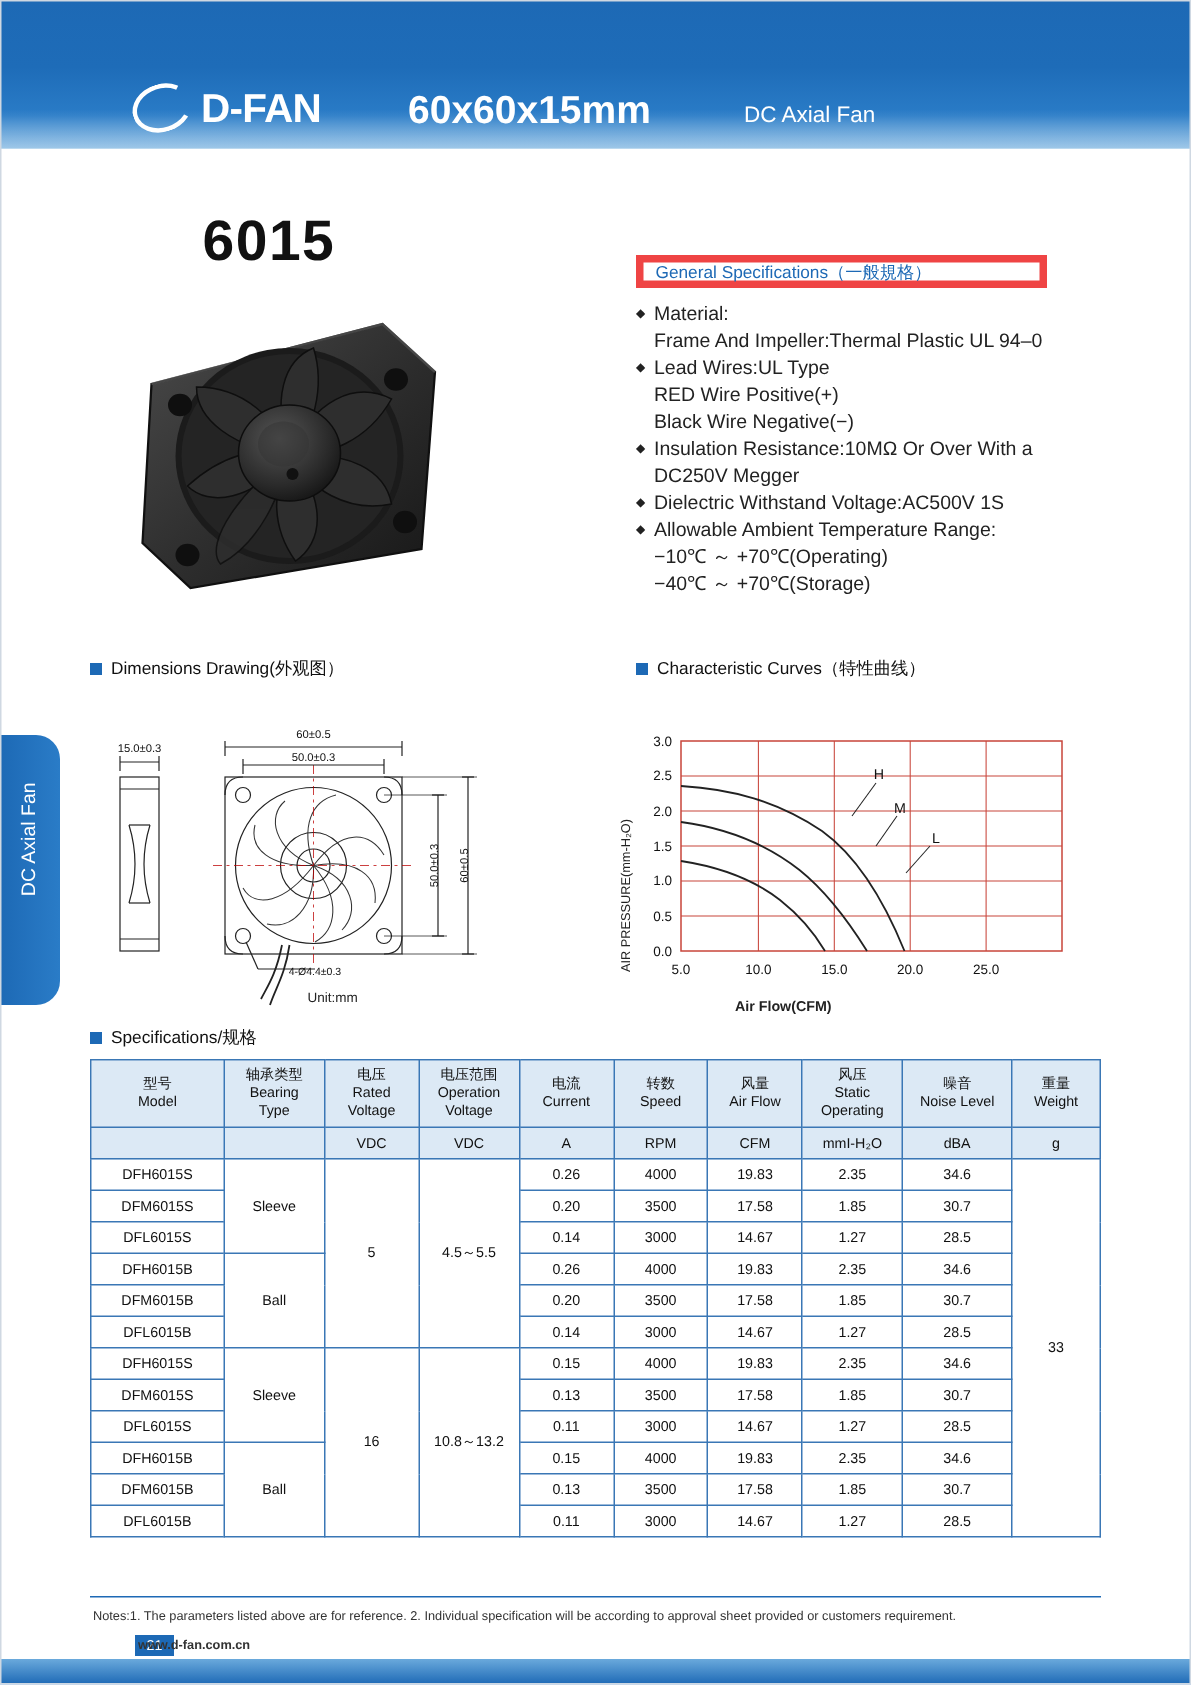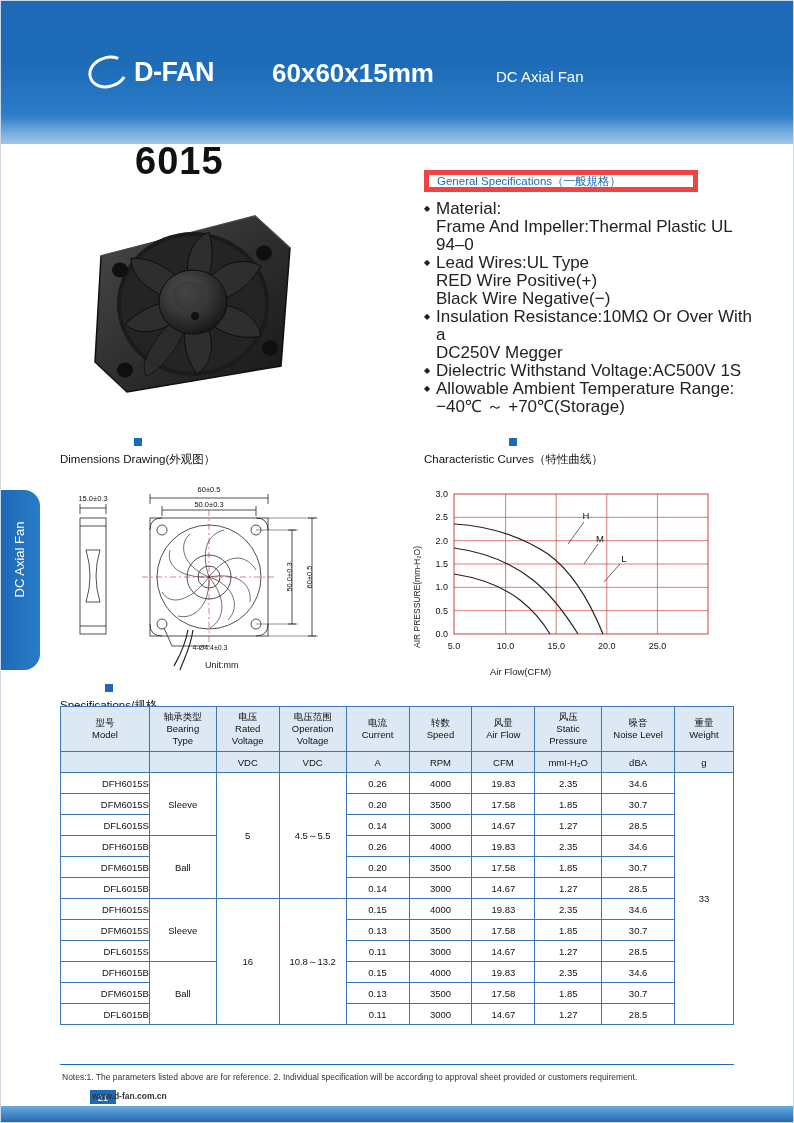--- a/index.html
+++ b/index.html
@@ -8,21 +8,21 @@
     background:#ffffff;
     font-family:"Liberation Sans", sans-serif;
     color:#1a1a1a;
     position:relative;
     overflow:hidden;
   }
   .page{position:relative;width:794px;height:1123px;}
 
   
   .header{
-    position:absolute;left:0;top:0;width:794px;height:144px;
+    position:absolute;left:0;top:0;width:794px;height:99px;
     background:linear-gradient(180deg,#1d69b5 0%,#1e6cb8 45%,#2a7cc7 78%,#6aa9dc 100%);
     overflow:hidden;
   }
   .header:after{
     content:"";position:absolute;left:0;bottom:0;width:794px;height:26px;
     background:linear-gradient(180deg,rgba(255,255,255,0) 0%,rgba(255,255,255,.35) 100%);
   }
   .header-inner{position:absolute;left:0;top:0;width:794px;height:120px;}
   .logo{
     position:absolute;left:88px;top:56px;
@@ -72,51 +72,51 @@
 
   
   .gs-title{
     position:absolute;left:424px;top:170px;width:274px;height:22px;
     border:5px solid #ef4444;
     color:#1d69b5;font-size:11.5px;
     display:flex;align-items:center;padding-left:8px;box-sizing:border-box;
   }
   .gs-list{
     position:absolute;left:424px;top:200px;width:330px;
-    font-size:17px;color:#222;line-height:18px;
+    font-size:13px;color:#222;line-height:18px;
   }
   .gs-list .li{position:relative;padding-left:12px;}
   .gs-list .li:before{
     content:"\25C6";position:absolute;left:0;top:0;color:#222;font-size:8px;line-height:18px;
   }
   .gs-list .sub{padding-left:12px;}
 
   
   .sec-head{
     position:absolute;font-size:11.5px;color:#111;
-    display:flex;align-items:center;gap:6px;flex-direction:column;
+    display:flex;align-items:center;gap:6px;
   }
   .sec-head .sq{width:8px;height:8px;background:#1d69b5;display:inline-block;}
 
   
   .dims{position:absolute;left:60px;top:480px;width:330px;height:200px;}
   .unit-mm{
     position:absolute;left:205px;top:660px;font-size:9px;color:#222;
   }
 
   
   .curves{position:absolute;left:398px;top:482px;width:360px;height:200px;}
   .cc-axis-y{
     position:absolute;left:398px;top:500px;
     font-size:8.5px;color:#222;
     transform:rotate(-90deg);transform-origin:left top;
     white-space:nowrap;
   }
   .cc-axis-x{
-    position:absolute;left:490px;top:666px;font-size:9.5px;color:#222;
+    position:absolute;left:490px;top:666px;font-size:9.5px;color:#222;font-weight:bold;
   }
 
   
   .spec-head{position:absolute;left:60px;top:684px;}
   table.spec{
     position:absolute;left:60px;top:706px;
     border-collapse:collapse;
     font-size:9.5px;color:#111;
     width:674px;
   }
@@ -127,21 +127,21 @@
     height:20px;
     line-height:11px;
   }
   table.spec thead th{
     background:#dce9f5;
     font-weight:normal;
     color:#111;
   }
   table.spec .hdr1{height:44px;font-size:9.5px;line-height:12px;}
   table.spec .hdr2{height:20px;}
-  table.spec td.model{text-align:right;padding-left:0;}
+  table.spec td.model{text-align:center;padding-left:0;}
 
   
   .notes{
     position:absolute;left:62px;top:1072px;width:680px;
     font-size:8.5px;color:#333;
   }
   .rule{
     position:absolute;left:60px;top:1064px;width:674px;height:1px;background:#1d69b5;
   }
   .pagebox{
@@ -231,20 +231,21 @@
   <div class="gs-list">
     <div class="li">Material:</div>
     <div class="sub">Frame And Impeller:Thermal Plastic UL 94–0</div>
     <div class="li">Lead Wires:UL Type</div>
     <div class="sub">RED Wire Positive(+)</div>
     <div class="sub">Black Wire Negative(−)</div>
     <div class="li">Insulation Resistance:10MΩ Or Over With a</div>
     <div class="sub">DC250V Megger</div>
     <div class="li">Dielectric Withstand Voltage:AC500V 1S</div>
     <div class="li">Allowable Ambient Temperature Range:</div>
+    <div class="sub">−10℃ ～ +70℃(Operating)</div>
     <div class="sub">−40℃ ～ +70℃(Storage)</div>
   </div>
 
   <div class="sec-head" style="left:60px;top:438px;">
     <span class="sq"></span>
     <span>Dimensions Drawing(外观图）</span>
   </div>
 
   <div class="dims">
     <svg width="330" height="200" viewBox="0 0 330 200">
@@ -427,21 +428,21 @@
           <div>转数</div>
           <div>Speed</div>
         </th>
         <th class="hdr1" style="width:62px">
           <div>风量</div>
           <div>Air Flow</div>
         </th>
         <th class="hdr1" style="width:66px">
           <div>风压</div>
           <div>Static</div>
-            <div>Pressure</div>
+            <div>Operating</div>
         </th>
         <th class="hdr1" style="width:72px">
           <div>噪音</div>
           <div>Noise Level</div>
         </th>
         <th class="hdr1" style="width:58px">
           <div>重量</div>
           <div>Weight</div>
         </th>
       </tr>

